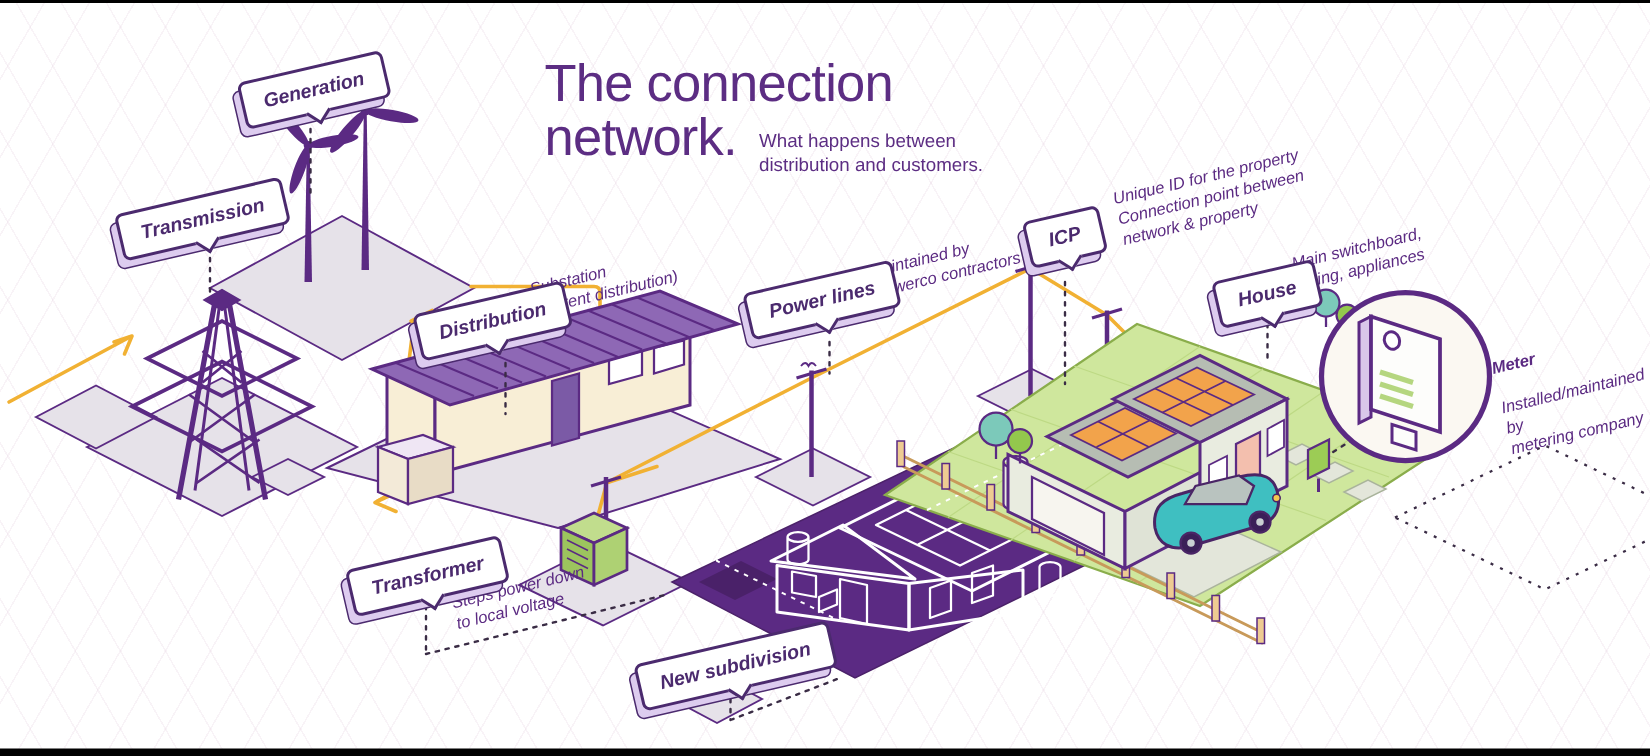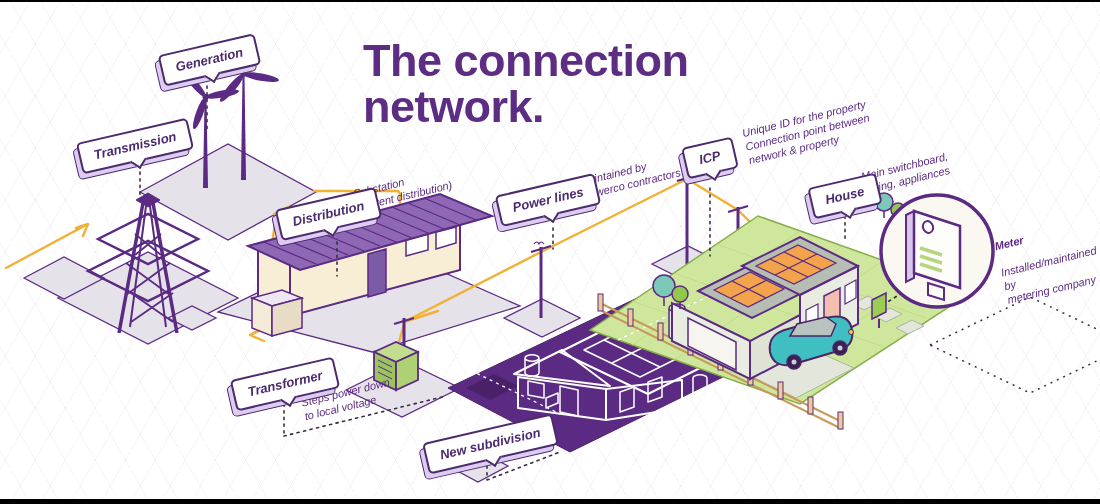--- a/index.html
+++ b/index.html
@@ -9,21 +9,21 @@
     background:
       repeating-linear-gradient(60deg, rgba(205,165,195,.13) 0 1px, transparent 1px 26px),
       repeating-linear-gradient(120deg, rgba(205,165,195,.13) 0 1px, transparent 1px 26px),
       #ffffff;
   }
   .bar{position:absolute;left:0;width:1100px;background:#000;z-index:9;}
   .bar.top{top:0;height:2px;}
   .bar.bottom{bottom:0;height:5px;}
   #art{position:absolute;left:0;top:0;z-index:1;}
   .overlay{position:absolute;z-index:3;}
-  .title{left:363px;top:38px;color:#5c2d83;font-weight:bold;font-size:45px;line-height:1.02;letter-spacing:-.5px;}
+  .title{left:363px;top:38px;color:#5c2d83;font-weight:normal;font-size:35px;line-height:1.02;letter-spacing:-.5px;}
   .subtitle{left:506px;top:86px;width:175px;color:#5c2d83;font-size:12.5px;line-height:1.28;white-space:pre-line;}
   .callout{
     position:absolute;z-index:4;background:#fff;border:2px solid #4b2a6e;border-radius:5px;
     padding:6px 13px 7px;color:#4b2a6e;font-style:italic;font-weight:bold;font-size:13px;white-space:nowrap;
     transform:rotate(-13deg);
     box-shadow:-5px 5px 0 -1px #ddccef, -5px 5px 0 0 #4b2a6e;
   }
   .callout::after{
     content:"";position:absolute;left:50%;bottom:-7px;width:10px;height:10px;background:#fff;
     border-right:2px solid #4b2a6e;border-bottom:2px solid #4b2a6e;
@@ -261,20 +261,22 @@
         <path d="M920,248 L942,255 M920,256 L942,263 M920,264 L942,271" stroke="#b5d67f" stroke-width="3.5" fill="none"></path>
         <polygon points="928,283 944,288 944,300 928,295" fill="#fdfdfb" stroke-width="2"></polygon>
       </g>
     </g>
   </svg>
 
   <div class="overlay title">
     <div>The connection</div>
     <div>network.</div>
   </div>
+  <div class="overlay subtitle">What happens between
+distribution and customers.</div>
 
   <div class="callout" style="left:160px;top:44px"><span>Generation</span></div>
   <div class="callout" style="left:78px;top:130px"><span>Transmission</span></div>
   <div class="callout" style="left:277px;top:198px"><span>Distribution</span></div>
   <div class="callout" style="left:232px;top:368px"><span>Transformer</span></div>
   <div class="callout" style="left:497px;top:184px"><span>Power lines</span></div>
   <div class="callout" style="left:684px;top:142px"><span>ICP</span></div>
   <div class="callout" style="left:810px;top:180px"><span>House</span></div>
   <div class="callout" style="left:424px;top:428px"><span>New subdivision</span></div>
 

